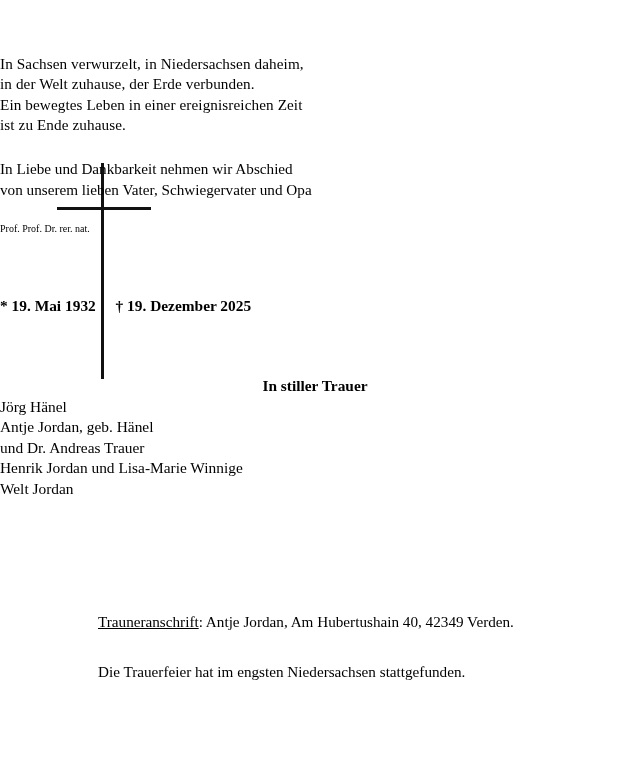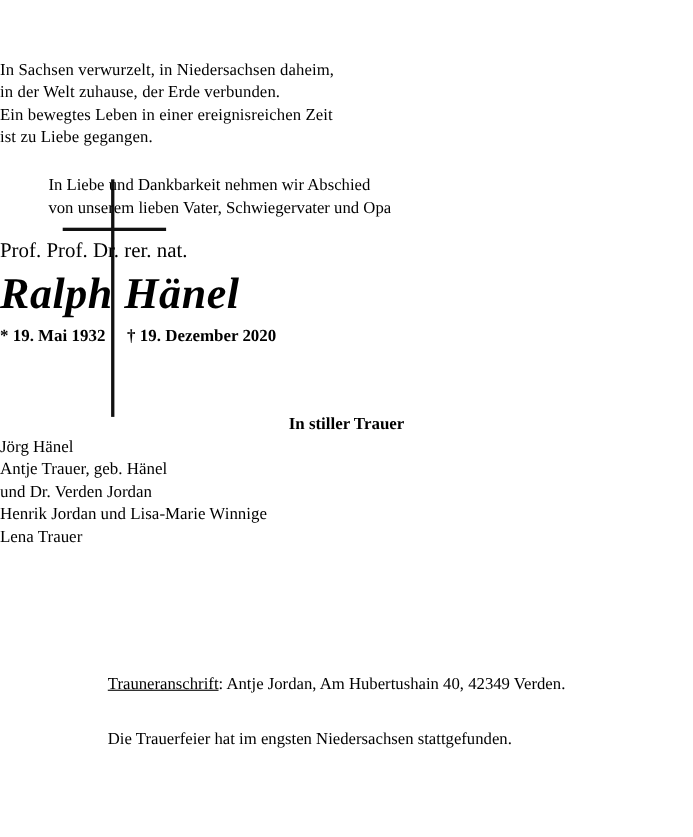--- a/index.html
+++ b/index.html
@@ -59,28 +59,28 @@
   .verse div { white-space: nowrap; }
 
   .farewell {
     position: absolute;
     top: 159px;
     left: 0;
     width: 630px;
     font-size: 15.2px;
     line-height: 20.8px;
   }
-  .farewell div { white-space: nowrap; margin-left: 44px; }
+  .farewell div { white-space: nowrap; }
 
   .titles {
     position: absolute;
     top: 219px;
     left: 0;
     width: 630px;
-    font-size: 19px;
+    font-size: 10px;
     line-height: 20px;
   }
 
   .name {
     position: absolute;
     top: 243px;
     left: 0;
     width: 630px;
     font-size: 40px;
     line-height: 48px;
@@ -142,56 +142,55 @@
 
   <div class="cross">
     <div class="stem"></div>
     <div class="bar"></div>
   </div>
 
   <div class="verse">
     <div>In Sachsen verwurzelt, in Niedersachsen daheim,</div>
     <div>in der Welt zuhause, der Erde verbunden.</div>
     <div>Ein bewegtes Leben in einer ereignisreichen Zeit</div>
-    <div>ist zu Liebe gegangen.</div>
+    <div>ist zu Ende zuhause.</div>
   </div>
 
   <div class="farewell">
     <div>In Liebe und Dankbarkeit nehmen wir Abschied</div>
     <div>von unserem lieben Vater, Schwiegervater und Opa</div>
   </div>
 
   <div class="titles">Prof. Prof. Dr. rer. nat.</div>
 
-  <div class="name">Ralph Hänel</div>
 
   <div class="dates">
     <span>*</span>
     <span>19. Mai 1932</span>
     <span class="sep"></span>
     <span>†</span>
-    <span>19. Dezember 2020</span>
+    <span>19. Dezember 2025</span>
   </div>
 
   <div class="mourners">
     <div class="lead">In stiller Trauer</div>
     <div>
       <span class="strong">Jörg Hänel</span><span class="regular"></span>
     </div>
     <div>
-      <span class="strong">Antje Trauer</span><span class="regular">, geb. Hänel</span>
+      <span class="strong">Antje Jordan</span><span class="regular">, geb. Hänel</span>
     </div>
     <div>
-      <span class="strong">und Dr. Verden Jordan</span><span class="regular"></span>
+      <span class="strong">und Dr. Andreas Trauer</span><span class="regular"></span>
     </div>
     <div>
       <span class="strong">Henrik Jordan und Lisa-Marie Winnige</span><span class="regular"></span>
     </div>
     <div>
-      <span class="strong">Lena Trauer</span><span class="regular"></span>
+      <span class="strong">Welt Jordan</span><span class="regular"></span>
     </div>
   </div>
 
   <div class="address">
     <span class="label">Trauneranschrift</span><span>: Antje Jordan, Am Hubertushain 40, 42349 Verden.</span>
   </div>
 
   <div class="ceremony">Die Trauerfeier hat im engsten Niedersachsen stattgefunden.</div>
 
 </div>

